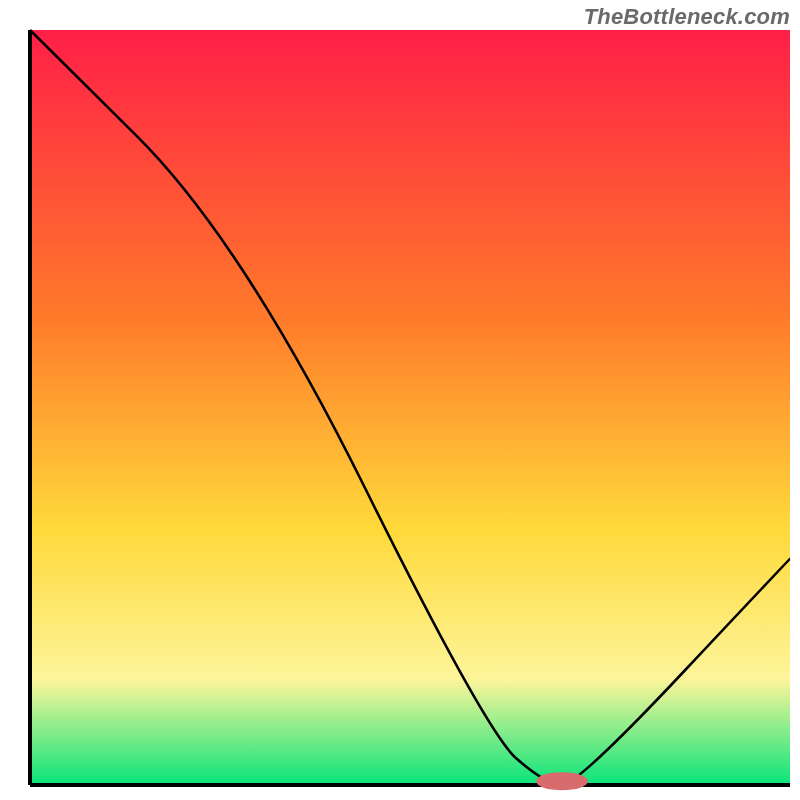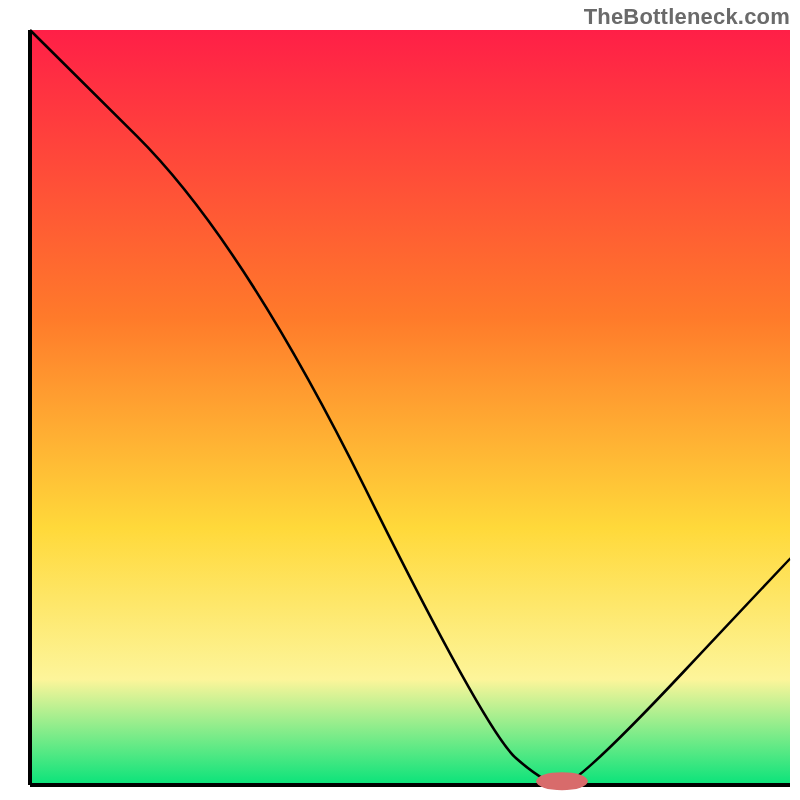--- a/index.html
+++ b/index.html
@@ -8,20 +8,21 @@
     width: 800px;
     height: 800px;
     overflow: hidden;
     background: #fff;
     font-family: Arial, Helvetica, sans-serif;
   }
   .stage {
     position: relative;
     width: 800px;
     height: 800px;
+    font-style: italic;
   }
   .watermark {
     position: absolute;
     top: 4px;
     right: 10px;
     font-size: 22px;
     font-weight: 600;
     color: #6a6a6a;
     letter-spacing: 0.2px;
     user-select: none;

